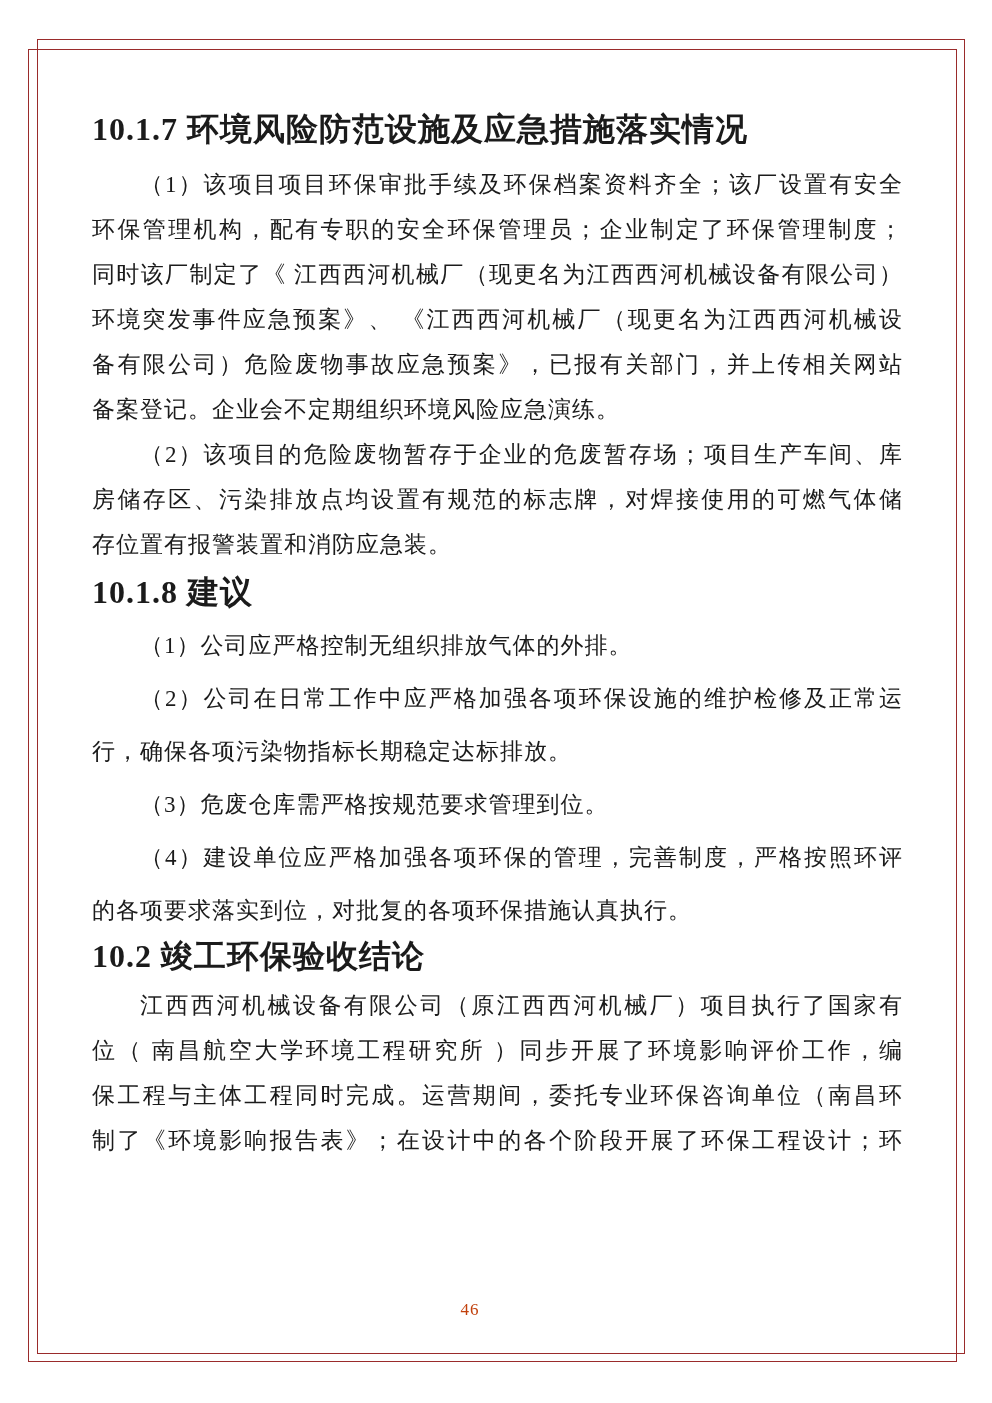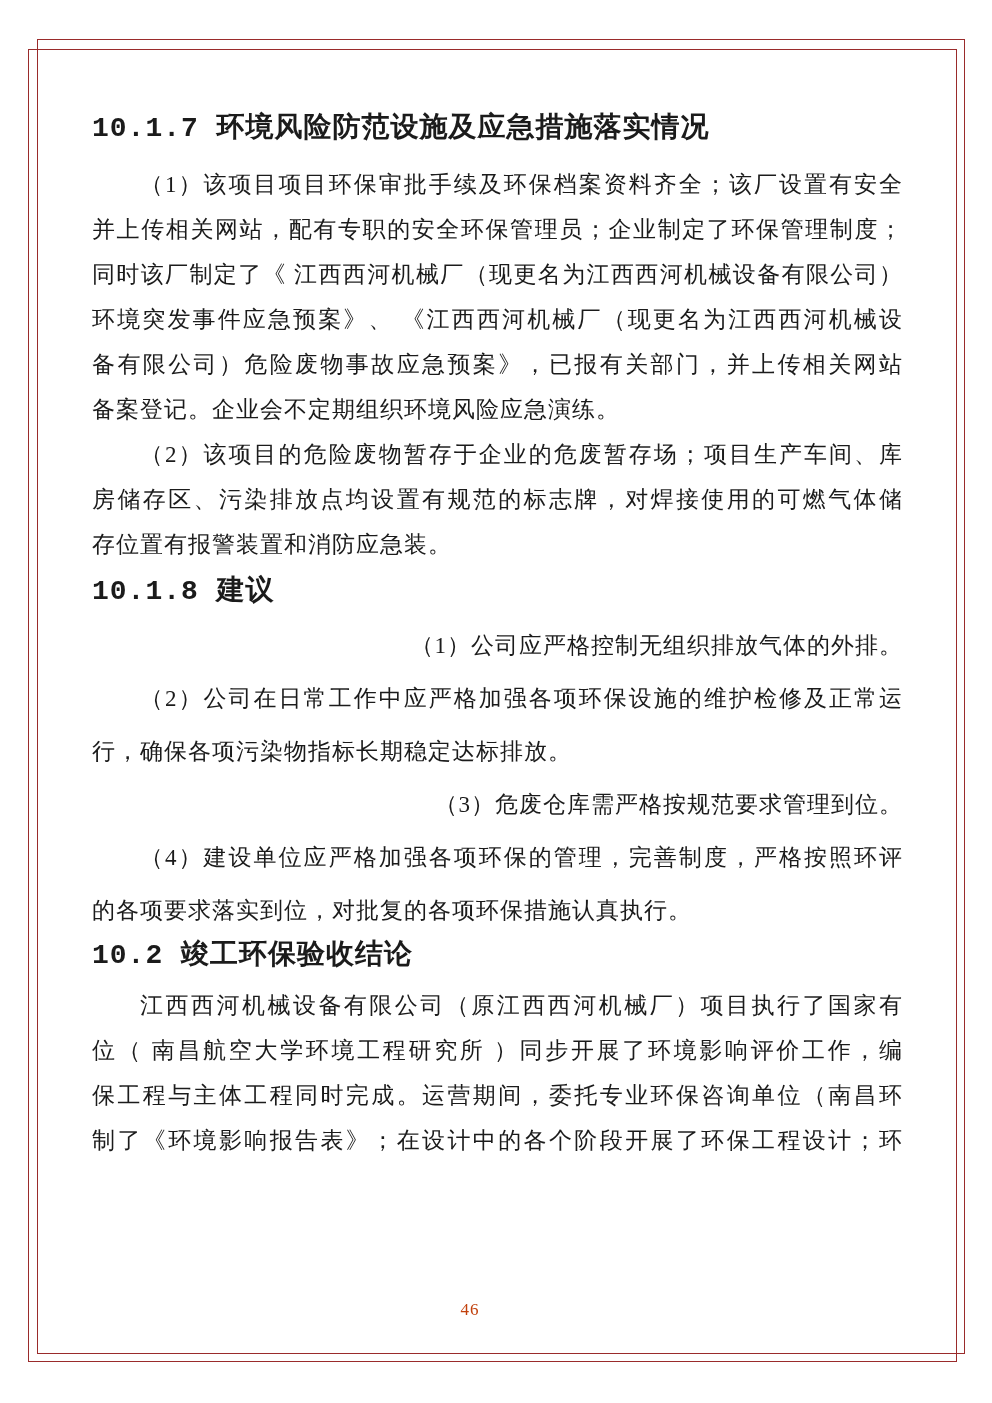--- a/index.html
+++ b/index.html
@@ -33,39 +33,38 @@
     width: 926px;
     height: 1313px;
   }
   .content {
     position: absolute;
     left: 92px;
     top: 112px;
     width: 811px;
   }
   .heading {
-    font-size: 28px;
+    font-size: 32px;
     line-height: 34px;
     font-weight: 700;
     letter-spacing: 1px;
     white-space: pre;
-    font-family: Liberation Mono, monospace;
   }
   section:nth-of-type(1) .heading { margin-bottom: 16px; }
   section:nth-of-type(2) .heading { margin-top: 8px; margin-bottom: 10px; }
   section:nth-of-type(3) .heading { margin-top: 2px;  margin-bottom: 10px; }
   .line {
     font-size: 23px;
     line-height: 45px;
     letter-spacing: 1px;
     text-align: left;
     white-space: normal;
   }
   .wide .line { line-height: 53px; }
-  .line.indent { padding-left: 48px; text-align: right; }
+  .line.indent { padding-left: 48px; }
   .line.fill {
     text-align: justify;
     text-align-last: justify;
   }
   .page-number {
     position: absolute;
     top: 1300px;
     left: 0;
     width: 940px;
     text-align: center;
@@ -78,21 +77,21 @@
 <body>
 
 <div class="page-border outer"></div>
 <div class="page-border inner"></div>
 
 <div class="content">
     <section>
       <div class="heading">10.1.7 环境风险防范设施及应急措施落实情况</div>
       <div class="para">
         <div class="line indent fill">（1）该项目项目环保审批手续及环保档案资料齐全；该厂设置有安全</div>
-        <div class="line fill">并上传相关网站，配有专职的安全环保管理员；企业制定了环保管理制度；</div>
+        <div class="line fill">环保管理机构，配有专职的安全环保管理员；企业制定了环保管理制度；</div>
         <div class="line fill">同时该厂制定了《 江西西河机械厂（现更名为江西西河机械设备有限公司）</div>
         <div class="line fill">环境突发事件应急预案》、 《江西西河机械厂（现更名为江西西河机械设</div>
         <div class="line fill">备有限公司）危险废物事故应急预案》，已报有关部门，并上传相关网站</div>
         <div class="line">备案登记。企业会不定期组织环境风险应急演练。</div>
       </div>
       <div class="para">
         <div class="line indent fill">（2）该项目的危险废物暂存于企业的危废暂存场；项目生产车间、库</div>
         <div class="line fill">房储存区、污染排放点均设置有规范的标志牌，对焊接使用的可燃气体储</div>
         <div class="line">存位置有报警装置和消防应急装。</div>
       </div>

